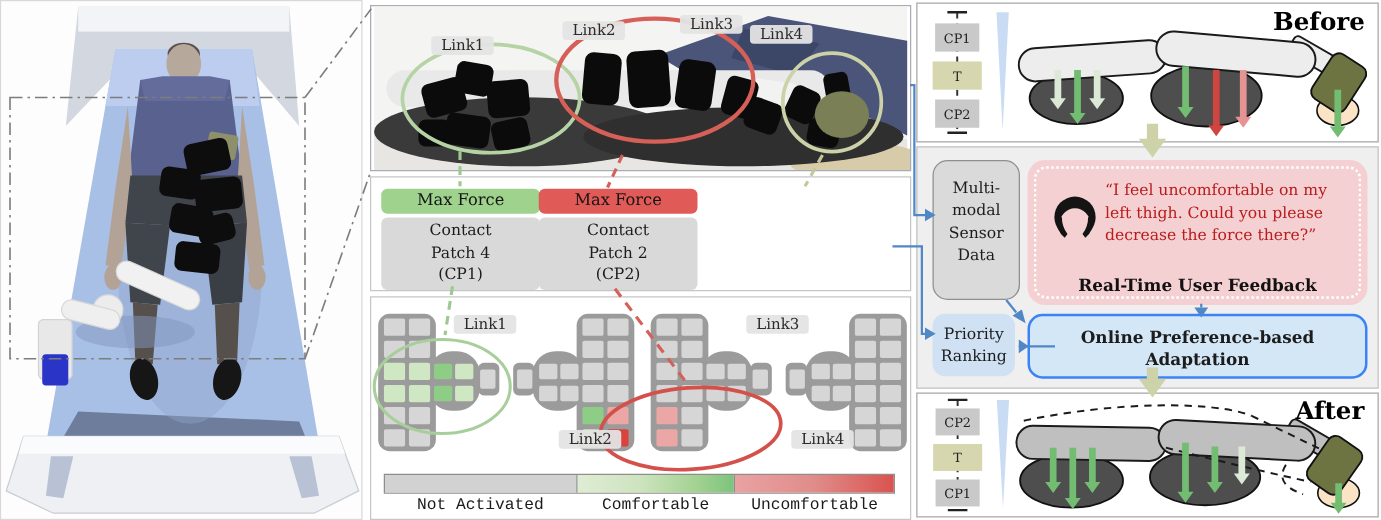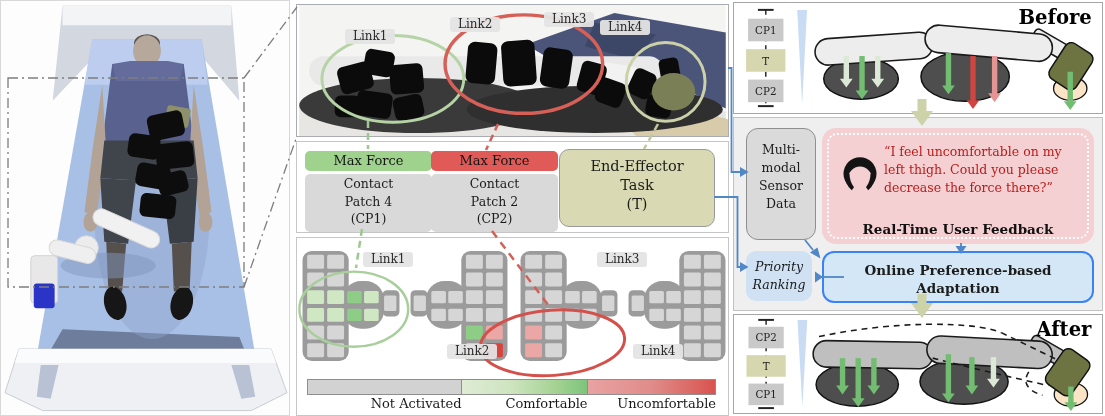--- a/index.html
+++ b/index.html
@@ -27,33 +27,33 @@
             line-height:1.3;padding-top:7px;box-sizing:border-box;}
 
   
   .legend-bar{position:absolute;left:10px;top:141px;width:409px;height:16px;display:flex;
               border:1px solid #8e8e8e;box-sizing:border-box;}
   .legend-bar .seg{height:100%;}
   .seg-gray{width:37.8%;background:#d2d2d2;}
   .seg-green{width:30.8%;background:linear-gradient(90deg,#dfecd4 0%,#cde4bf 40%,#a5d293 75%,#7cc47c 100%);border-left:1px solid #8e8e8e;}
   .seg-red{width:31.4%;background:linear-gradient(90deg,#e9a2a2 0%,#e08c8a 50%,#d9534f 100%);border-left:1px solid #8e8e8e;}
   .legend-labels{position:absolute;left:10px;top:158px;width:409px;display:flex;font-size:13px;color:#1a1a1a;}
-  .legend-labels span{text-align:right;}
+  .legend-labels span{text-align:center;font-family:Liberation Mono, monospace;}
 
   
   .mm-box{position:absolute;left:12px;top:10px;width:70px;height:112px;background:#dadada;
           border:1.5px solid #8f8f8f;border-radius:12px;text-align:center;font-size:12.5px;
           line-height:1.45;padding-top:12px;box-sizing:border-box;}
   .pink-box{position:absolute;left:88px;top:10px;width:272px;height:116px;background:#f5d0d2;
             border-radius:14px;box-sizing:border-box;}
   .pink-inner{position:absolute;inset:5px;border:2px dotted #ffffff;border-radius:10px;}
   .quote{position:absolute;left:62px;top:15px;width:202px;font-size:12.5px;line-height:1.42;color:#b91c1c;}
   .fb-title{position:absolute;left:0;right:0;bottom:7px;text-align:center;font-weight:bold;font-size:13.5px;color:#111;}
   .prio-box{position:absolute;left:12px;top:133px;width:66px;height:50px;background:#cfe1f3;
-            border-radius:10px;text-align:center;font-size:12.5px;line-height:1.4;padding-top:7px;box-sizing:border-box;font-style:italic;}
+            border-radius:10px;text-align:center;font-size:12.5px;line-height:1.4;padding-top:7px;box-sizing:border-box;}
   .adapt-box{position:absolute;left:88px;top:133px;width:272px;height:52px;background:#d3e7f6;
              border:2px solid #3b82f6;border-radius:12px;text-align:center;font-weight:bold;
              font-size:13.5px;line-height:1.35;padding-top:8px;box-sizing:border-box;}
 
   
   .axis-line{stroke:#333;stroke-width:1.6;stroke-dasharray:5 4;}
   .axis-cap{stroke:#222;stroke-width:2;}
   .axis-text{font-family:"DejaVu Serif",serif;font-size:10.5px;fill:#222;text-anchor:middle;}
   .panel-title{font-family:"DejaVu Serif",serif;font-size:20px;font-weight:bold;fill:#000;}
   .contact-ellipse{fill:#4e4e4e;stroke:#111;stroke-width:1.5;}
@@ -169,25 +169,20 @@
         <div>(CP1)</div>
       </div>
     </div>
     <div class="fl-box" style="left:134px;">
       <div class="fl-header hdr-red">Max Force</div>
       <div class="fl-body">
         <div>Contact</div>
         <div>Patch 2</div>
         <div>(CP2)</div>
       </div>
-    </div>
-    <div class="task-box">
-      <div>End-Effector</div>
-      <div>Task</div>
-      <div>(T)</div>
     </div>
   </div>
 
   <div class="panel" style="left:296px;top:237px;width:433px;height:179px;border-color:#c6c6c6;">
     <svg class="abs" style="left:4px;top:12px;" width="100" height="112" viewBox="0 0 130 145">
         <rect x="2" y="1" width="60" height="143" rx="12" fill="#9b9b9b"></rect>
         <rect x="54" y="40" width="54" height="62" rx="24" fill="#9b9b9b"></rect>
         <rect x="106" y="52" width="22" height="34" rx="6" fill="#9b9b9b"></rect>
         <rect x="8" y="6" width="22" height="18" rx="2" fill="#d6d6d6"></rect>
         <rect x="34" y="6" width="22" height="18" rx="2" fill="#d6d6d6"></rect>

